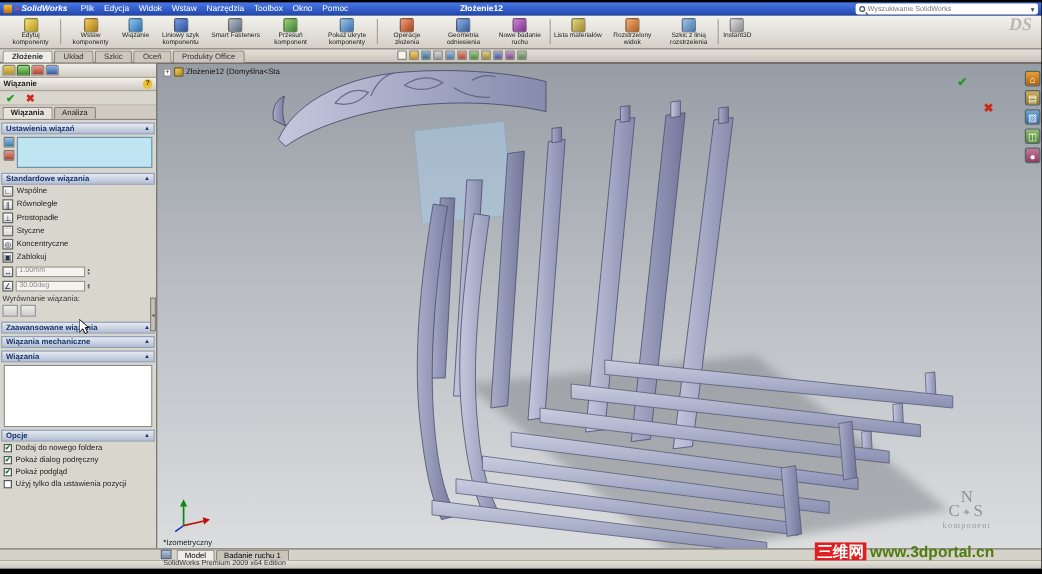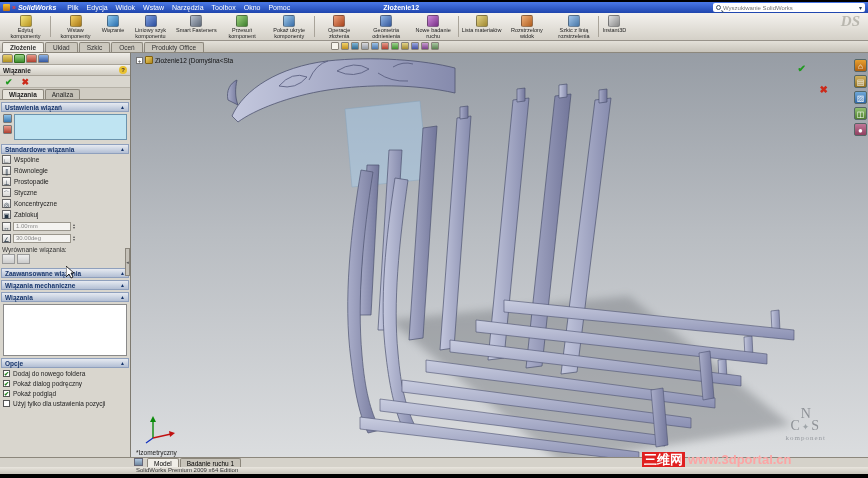--- a/index.html
+++ b/index.html
@@ -113,22 +113,22 @@
   .ncs .n3{font-size:7px;letter-spacing:1px;color:#90949a;}
 
   
   .bottombar{position:absolute;left:0;right:0;top:457px;height:10px;background:#d5d2ca;border-top:1px solid #8c877c;display:flex;align-items:flex-end;padding-left:134px;gap:1px;}
   .bicon{width:9px;height:8px;background:linear-gradient(#b0c8e0,#7088a0);border:1px solid #667;margin:0 3px 1px 0;}
   .btab{font-size:6.5px;padding:0 6px;border:1px solid #8c877c;border-bottom:none;background:#c8c4ba;height:9px;line-height:9px;border-radius:2px 2px 0 0;}
   .btab.active{background:#f0eee8;}
   .statusbar{position:absolute;left:0;right:0;top:467px;height:7px;background:linear-gradient(#e8e5de,#c9c5bb);font-size:6px;color:#333;padding-left:136px;line-height:7px;}
 
   .redwm{position:absolute;left:642px;top:452px;font-size:13px;font-weight:bold;display:flex;align-items:center;gap:3px;z-index:6;}
-  .redwm .badge{background:#e02020;color:#fff;padding:0 2px;line-height:15px;}
-  .redwm .url{color:#fca5a5;}
+  .redwm .badge{background:#e02020;color:#fff;padding:0 2px;line-height:15px;margin-left:37px;}
+  .redwm .url{color:#4d7c0f;}
   .cursor{position:absolute;left:66px;top:266px;z-index:7;}
 </style>
 </head>
 <body>
 
 <div class="black-top"></div>
 
 <div class="titlebar">
   <span class="app-ico"></span>
   <span class="logo-arrow">»</span>

